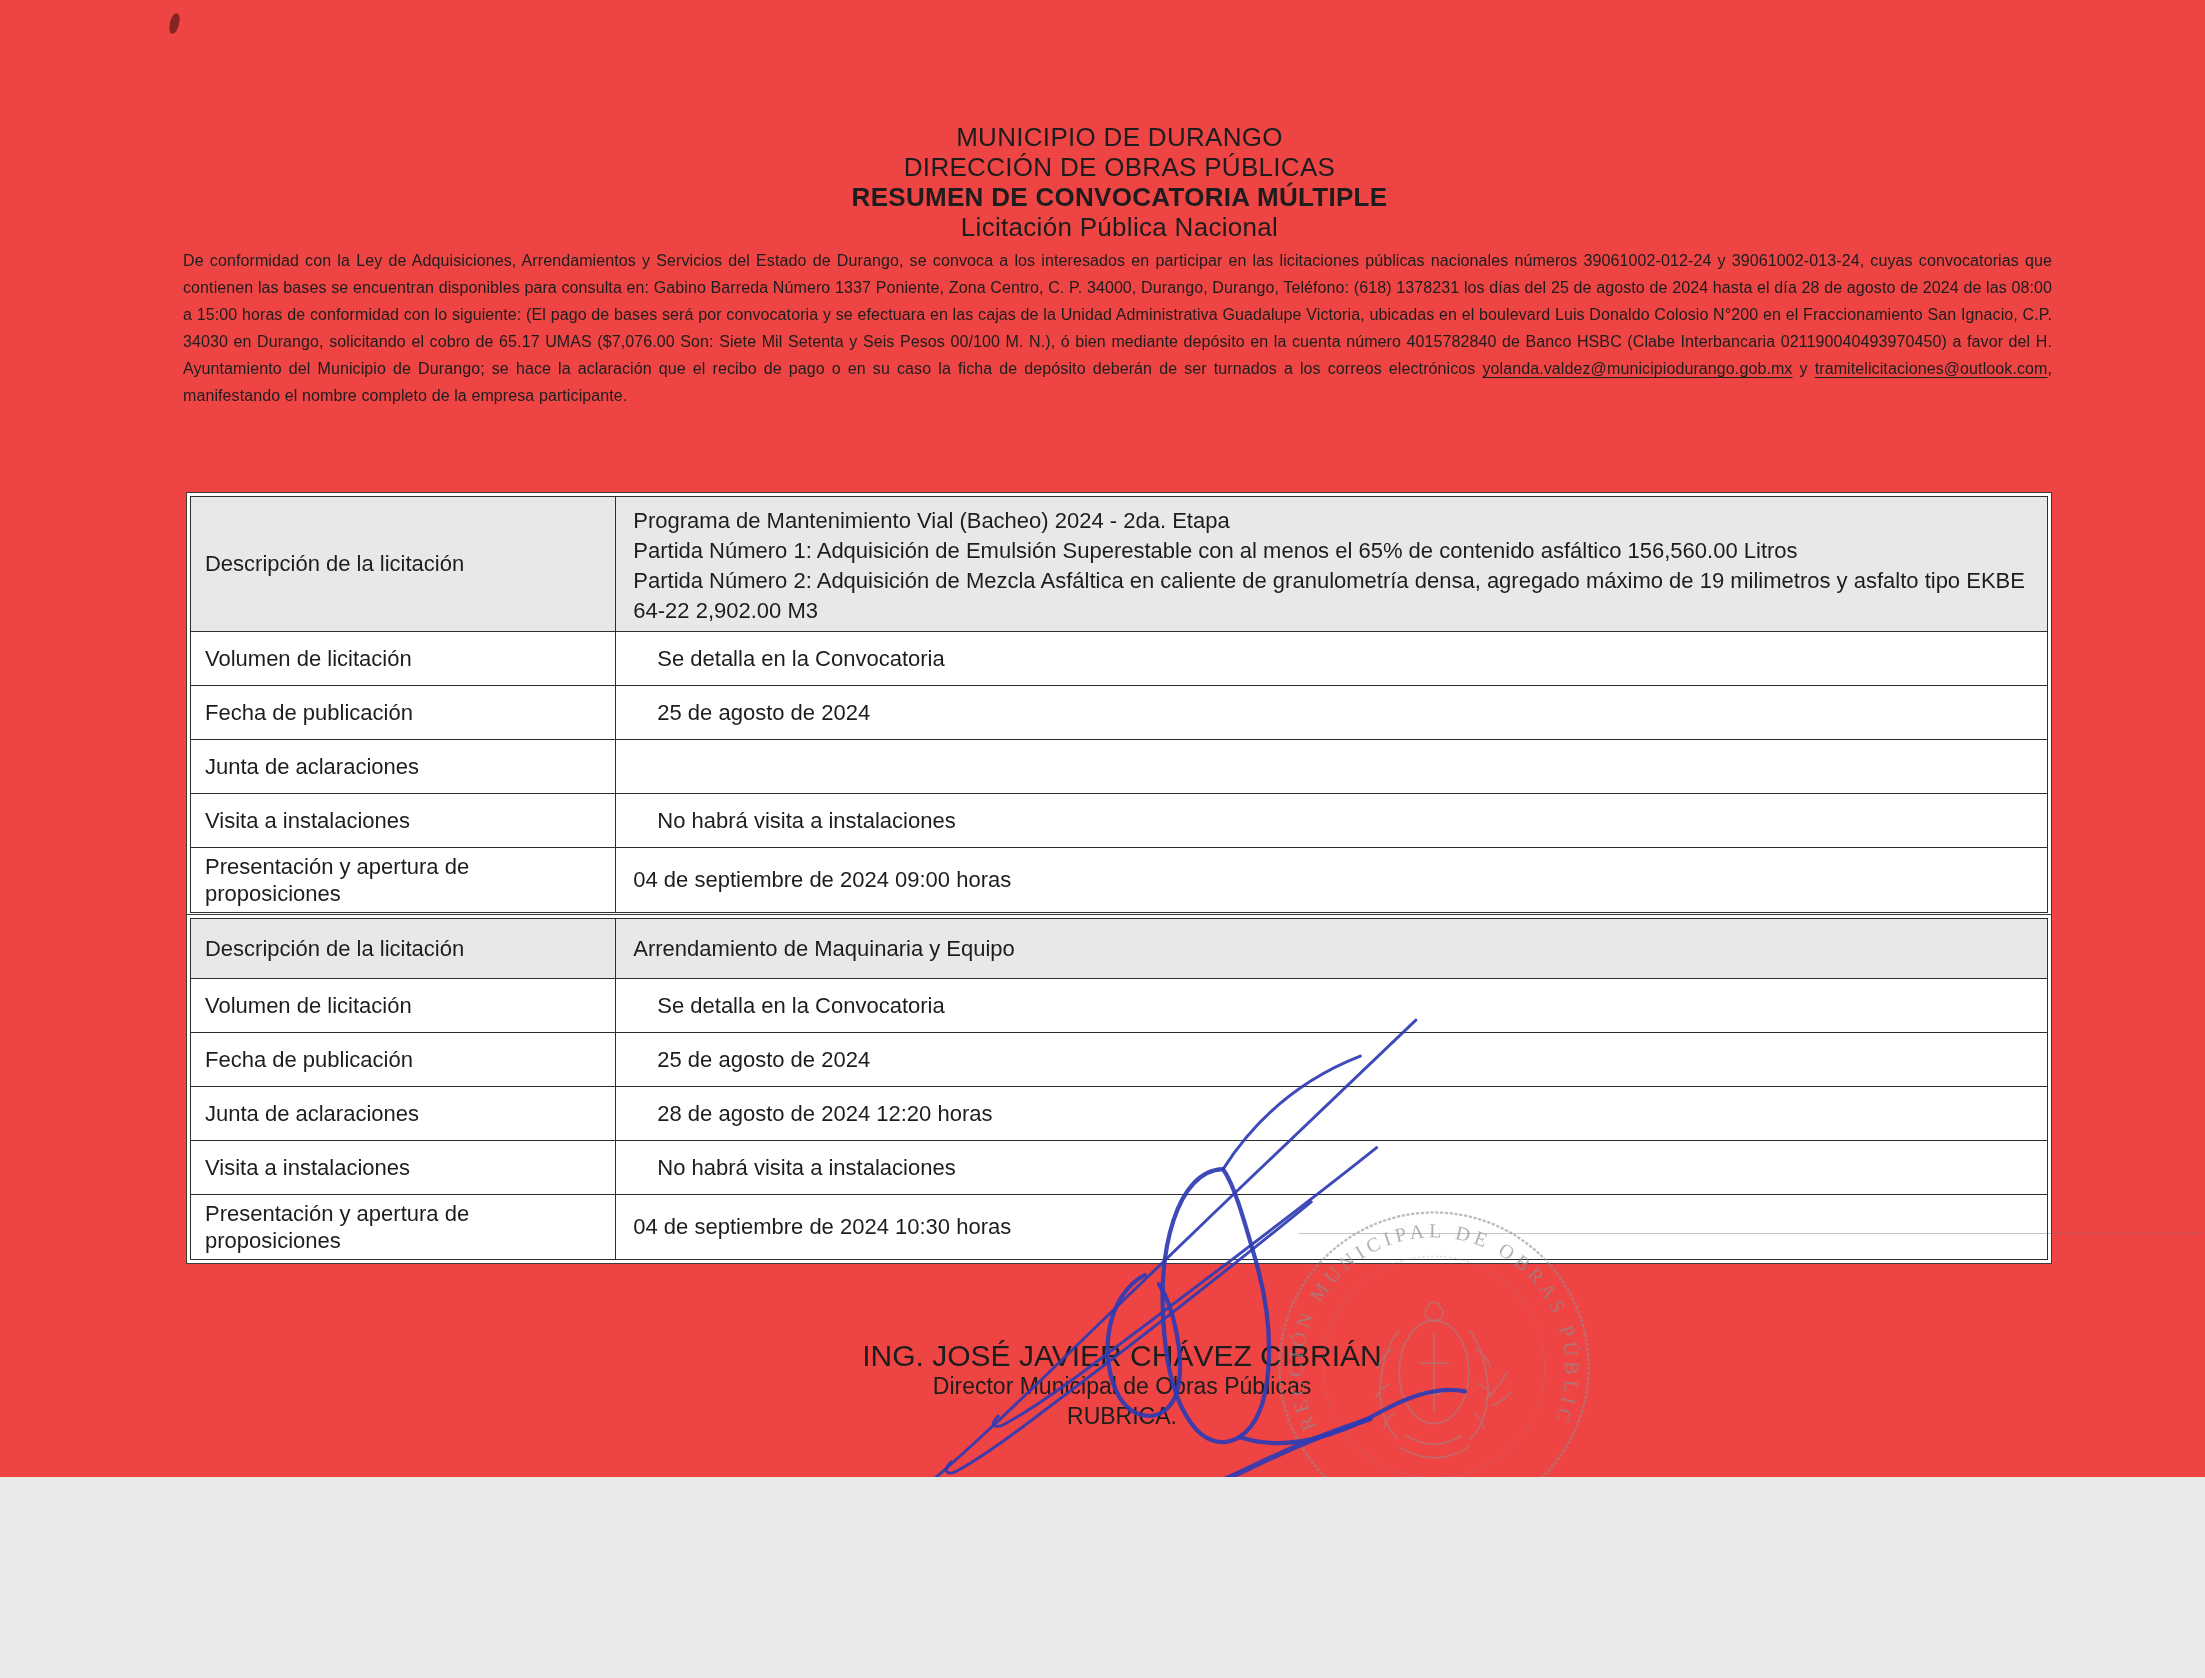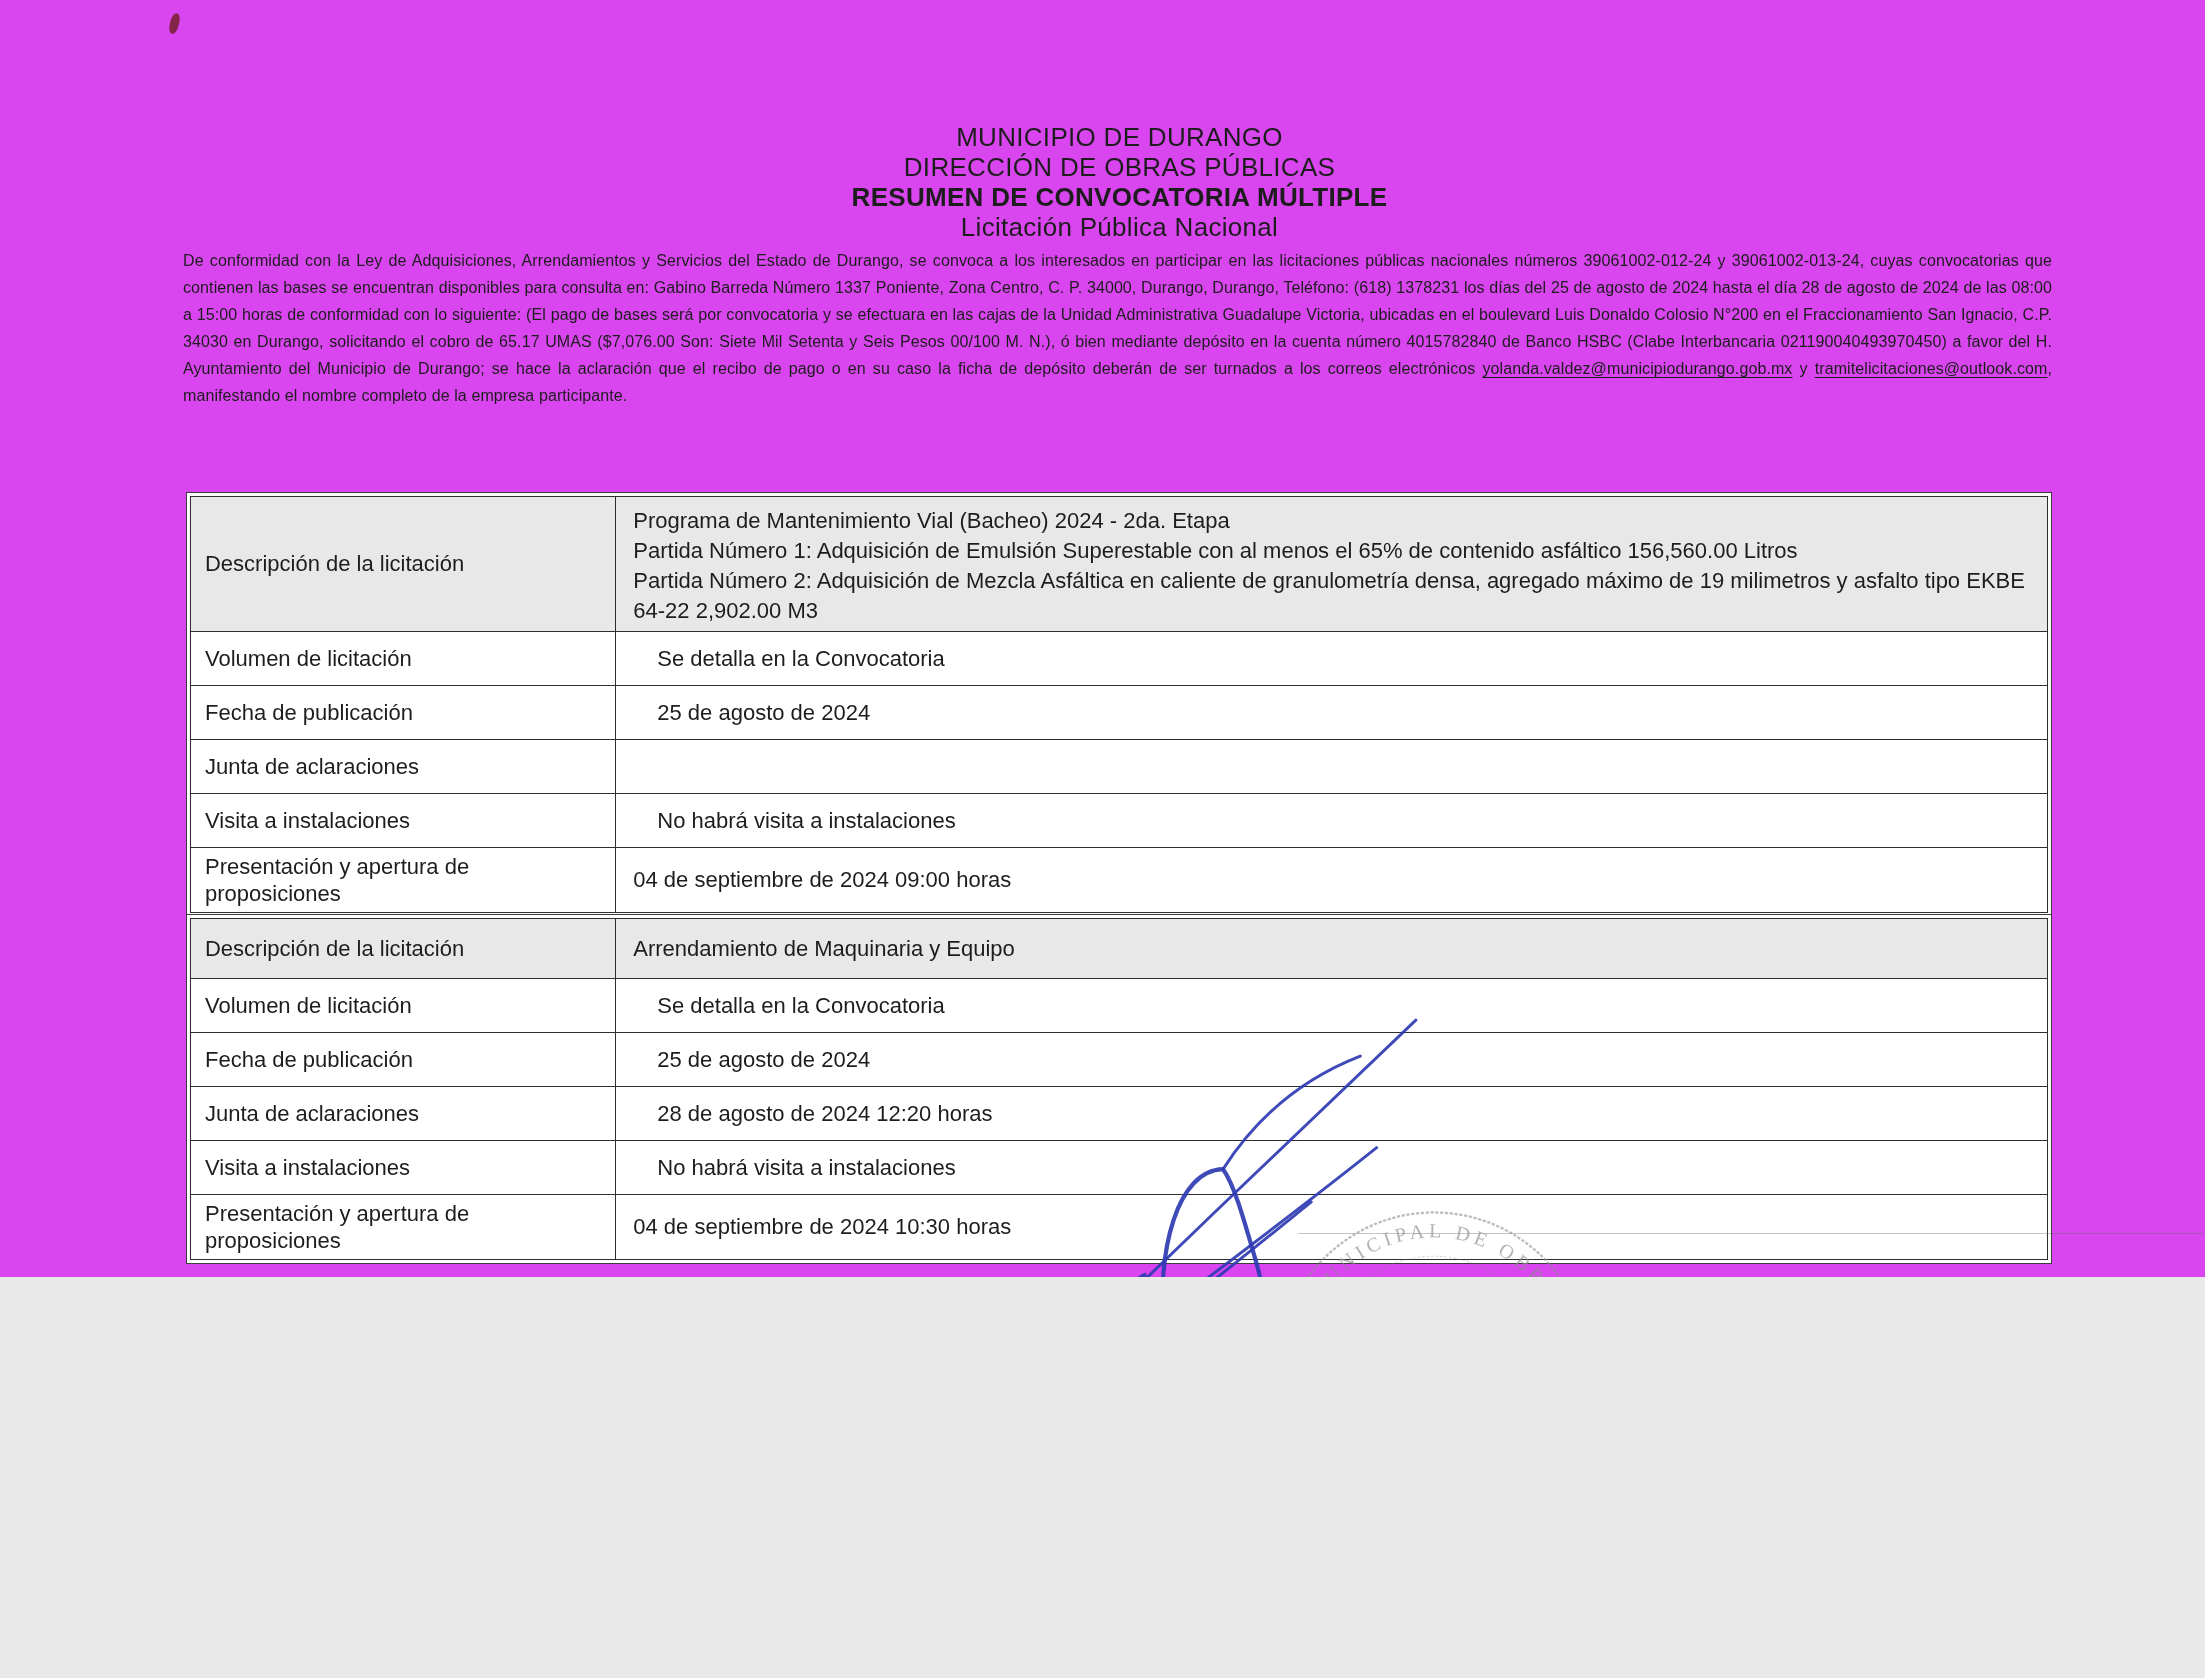--- a/index.html
+++ b/index.html
@@ -1,21 +1,21 @@
 <!DOCTYPE html>
 <html style="--ink: #1d1d1d; --pen: #2f3bb3; --stamp: #8f8f8f; --shade: #e8e8e8;font-size:10.5px"><head>
 <meta charset="utf-8">
 <style>
   * { box-sizing: border-box; margin: 0; padding: 0; }
   html,body { background:#e9e9e9; }
   .page {
     position: relative;
     width: 2205px;
-    height: 1277px;
-    background: #d946ef;
+    height: 1477px;
+    background: #ef4444;
     font-family: "Liberation Sans", sans-serif;
     color: var(--ink, #1d1d1d);
     overflow: hidden;
   }
   
   .doc-header {
     position: absolute;
     top: 122px; left: 186px; width: 1867px;
     text-align: center;
     font-size: 26px; line-height: 30px;

